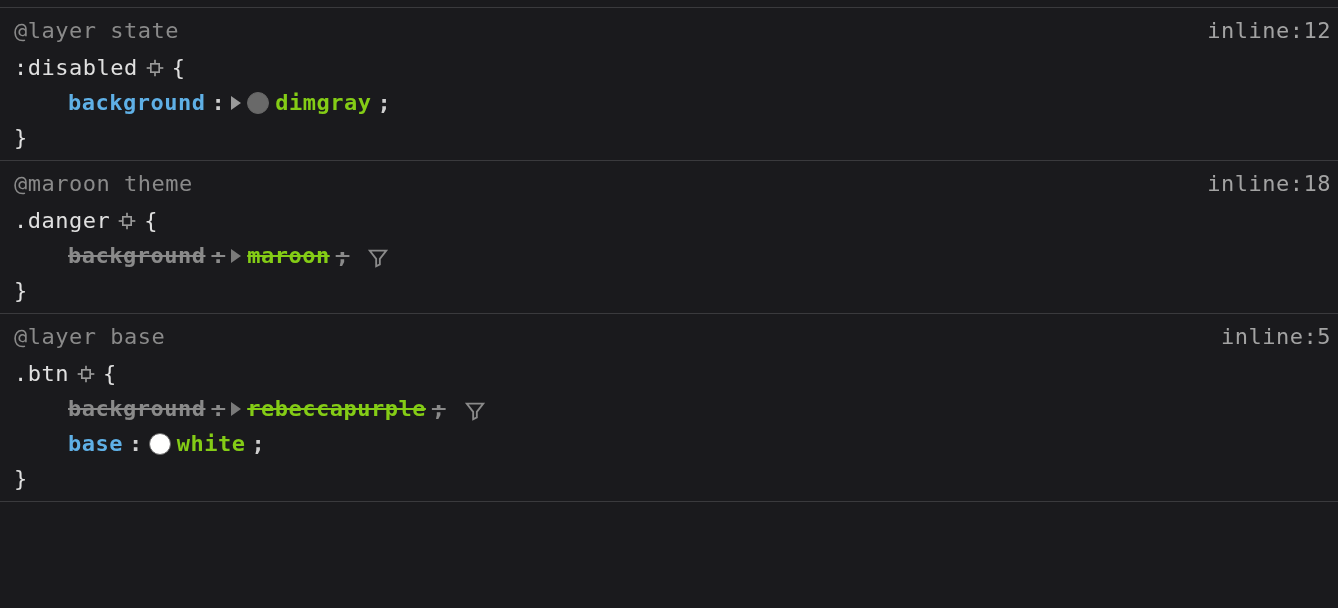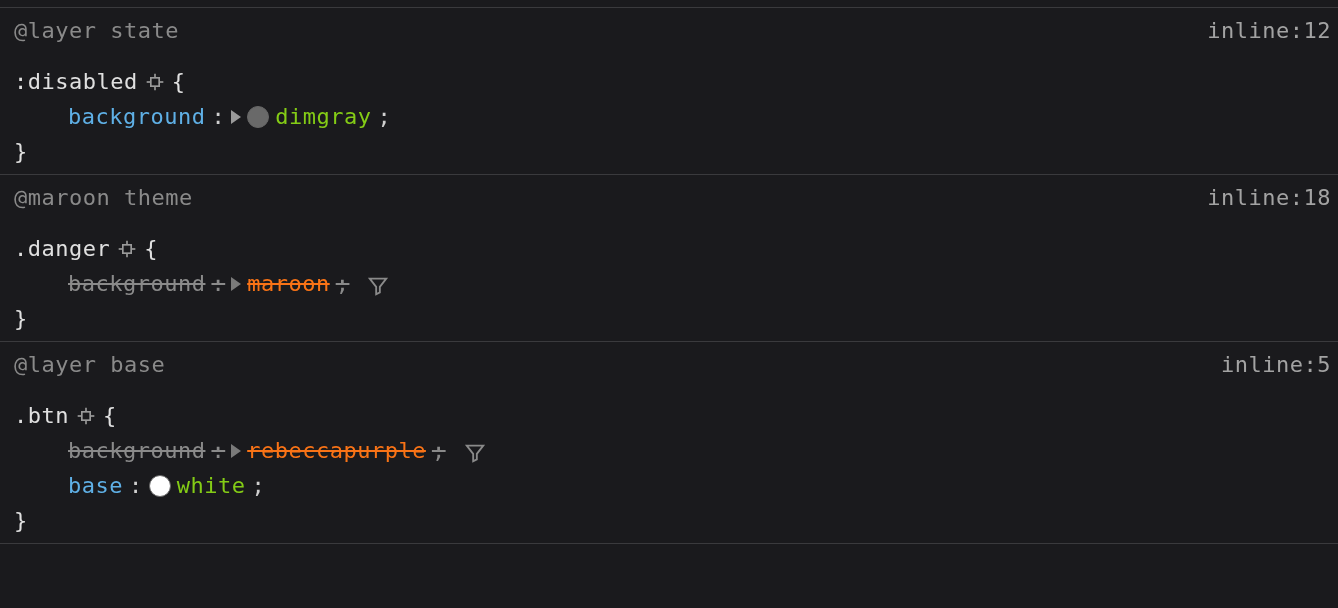--- a/index.html
+++ b/index.html
@@ -29,40 +29,41 @@
       justify-content: space-between;
       align-items: center;
       padding-right: 7px;
     }
     .layer-label { color: #8a8a8a; }
     .source-link { color: #a3a3a3; cursor: pointer; }
     .selector-row {
       display: flex;
       align-items: center;
       gap: 6px;
-      margin-top: 18px;
+      margin-top: 4px;
     }
     .selector { color: #e0e0e0; }
     .brace { color: #e0e0e0; }
     .selector-badge {
       width: 22px;
       height: 22px;
       display: inline-flex;
       align-items: center;
       justify-content: center;
       color: #9a9a9a;
       cursor: pointer;
     }
     .selector-badge svg { width: 20px; height: 20px; }
     .decl-row {
       display: flex;
       align-items: center;
       gap: 6px;
       padding-left: 54px;
       margin: 2px 0;
+      font-weight: bold;
     }
     .prop { color: #5fb0e6; }
     .prop.over { color: #8a8a8a; text-decoration: line-through; text-decoration-thickness: 2px; }
     .colon { color: #cfcfcf; }
     .colon.over { color: #8a8a8a; text-decoration: line-through; text-decoration-thickness: 2px; }
     .tri {
       width: 0; height: 0;
       border-left: 10px solid #9a9a9a;
       border-top: 7px solid transparent;
       border-bottom: 7px solid transparent;
@@ -70,21 +71,21 @@
       cursor: pointer;
     }
     .tri.over { border-left-color: #7a7a7a; }
     .swatch {
       width: 22px; height: 22px;
       border-radius: 50%;
       display: inline-block;
       border: 1px solid #666;
     }
     .val { color: #84cc16; }
-    .val.over { color: #f97316; text-decoration: line-through; text-decoration-thickness: 2px; }
+    .val.over { color: #84cc16; text-decoration: line-through; text-decoration-thickness: 2px; }
     .semi { color: #cfcfcf; }
     .semi.over { color: #8a8a8a; text-decoration: line-through; text-decoration-thickness: 2px; }
     .filter-icon {
       width: 22px; height: 22px;
       color: #8a8a8a;
       margin-left: 12px;
       cursor: pointer;
     }
     .filter-icon svg { width: 22px; height: 22px; }
     .close-brace { color: #e0e0e0; }

